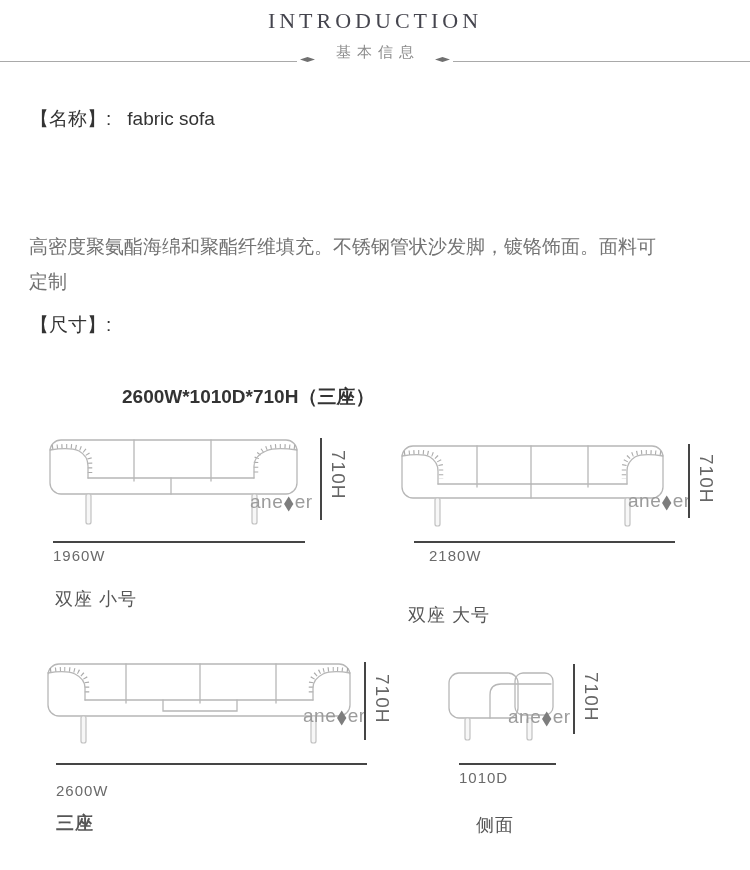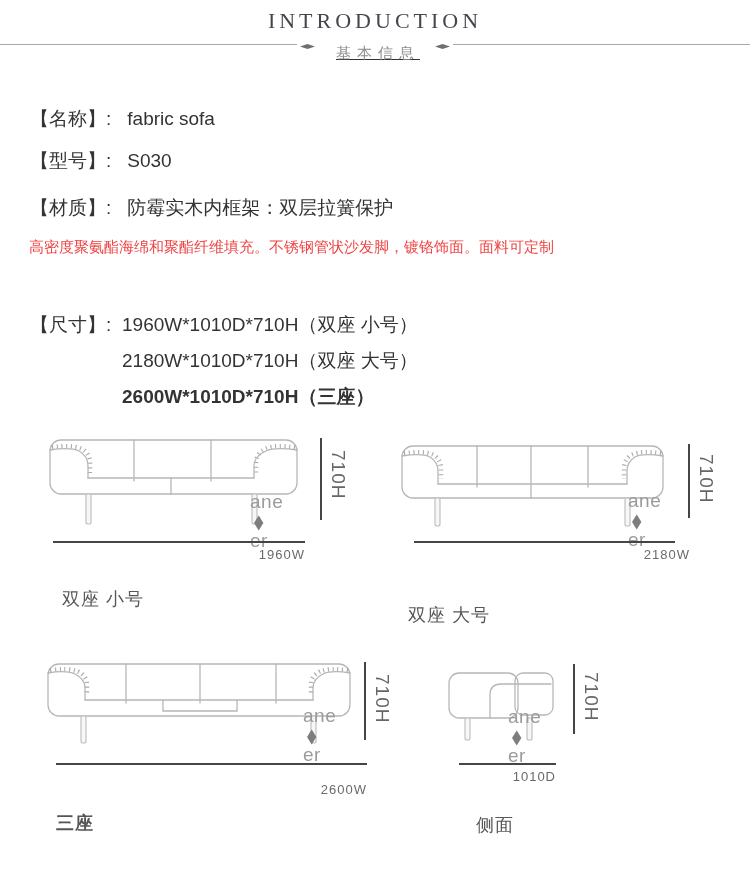--- a/index.html
+++ b/index.html
@@ -3,42 +3,42 @@
 <meta charset="utf-8">
 <style>
   html,body{margin:0;padding:0;background:#fff;}
   .page{position:relative;width:750px;height:870px;background:#ffffff;overflow:hidden;
         font-family:"Liberation Sans","DejaVu Sans",sans-serif;color:#333;}
   
   .title{position:absolute;top:8px;left:0;right:0;text-align:center;
          font-family:"Liberation Serif","DejaVu Serif",serif;
          font-size:22px;letter-spacing:4px;color:#45454e;}
   .subtitle-row{position:absolute;top:44px;left:0;right:0;height:18px;
-                display:flex;align-items:flex-start;text-decoration:underline;}
+                display:flex;align-items:flex-end;}
   .sub-line{flex:1 1 auto;height:1px;background:#a9a9a9;}
   .sub-diamond{width:15px;height:5px;background:#707070;margin:0 3px;
                clip-path:polygon(0 50%,50% 0,100% 50%,50% 100%);}
   .subtitle-text{font-size:15px;color:#8c8c8c;letter-spacing:6px;
                  margin-left:18px;margin-right:12px;white-space:nowrap;}
   
   .info-row{position:absolute;left:30px;font-size:19px;color:#333;white-space:nowrap;}
   .info-row .lbl{margin-right:16px;}
-  .para{position:absolute;left:29px;width:642px;font-size:15px;line-height:35px;color:#ef4444;}
+  .para{position:absolute;left:29px;width:642px;font-size:19px;line-height:35px;color:#737373;}
   .size-line{position:absolute;left:122px;font-size:19px;color:#333;white-space:nowrap;}
   
   .figure{position:absolute;}
   .figure svg{position:absolute;display:block;}
   .vline{position:absolute;width:1.5px;background:#454545;}
   .hlabel{position:absolute;writing-mode:vertical-rl;font-size:19px;color:#666;
           letter-spacing:1px;white-space:nowrap;}
   .wline{position:absolute;height:1.5px;background:#454545;}
-  .wlabel{position:absolute;text-align:right;font-size:13px;color:#6a6a6a;letter-spacing:1px;}
+  .wlabel{position:absolute;text-align:left;font-size:15px;color:#6a6a6a;letter-spacing:1px;}
   .caption{position:absolute;font-size:18px;color:#565656;letter-spacing:1px;white-space:nowrap;}
   .watermark{position:absolute;font-size:19px;color:#9b9b9b;letter-spacing:0.5px;
-             white-space:nowrap;display:flex;flex-direction:column;}
+             white-space:nowrap;display:flex;align-items:center;}
   .leaf{display:inline-block;color:#7d7d7d;font-size:17px;line-height:1;
         transform:scaleX(.72) scaleY(1.15);margin:0 -1px;}
   .sofa-stroke{fill:none;stroke:#b7b7b7;stroke-width:1.3;stroke-linecap:round;}
   .stitch{fill:none;stroke:#9c9c9c;stroke-width:4.5;stroke-dasharray:1.1 3.6;opacity:.85;}
   .leg{fill:#f7f7f7;stroke:#c1c1c1;stroke-width:1.2;}
 </style>
 </head>
 <body>
 
 <div class="page">
@@ -48,33 +48,25 @@
     <div class="sub-line"></div>
     <div class="sub-diamond"></div>
     <div class="subtitle-text">基本信息</div>
     <div class="sub-diamond"></div>
     <div class="sub-line"></div>
   </div>
 
   <div class="info-row" style="top:106px;">
     <span class="lbl">【名称】:</span><span>fabric sofa</span>
   </div>
-  <div class="info-row" style="top:148px;">
-    <span class="lbl">【型号】:</span><span>S030</span>
-  </div>
-  <div class="info-row" style="top:195px;">
-    <span class="lbl">【材质】:</span><span>防霉实木内框架：双层拉簧保护</span>
-  </div>
   <div class="para" style="top:229px;">高密度聚氨酯海绵和聚酯纤维填充。不锈钢管状沙发脚，镀铬饰面。面料可定制</div>
 
   <div class="info-row" style="top:312px;">
     <span class="lbl">【尺寸】:</span>
   </div>
-  <div class="size-line" style="top:312px;">1960W*1010D*710H（双座 小号）</div>
-  <div class="size-line" style="top:348px;">2180W*1010D*710H（双座 大号）</div>
   <div class="size-line" style="top:384px;font-weight:bold;">2600W*1010D*710H（三座）</div>
 
   <div class="figure" style="left:40px;top:436px;width:322px;height:172px;">
     <svg width="300" height="92" viewBox="0 0 300 92">
       <rect class="sofa-stroke" x="10" y="4" width="247" height="54" rx="11"></rect>
       <path class="stitch" d="M12,11.5 Q31,8.5 41,12.5 Q50,17 50,27 L50,37"></path>
       <path class="stitch" d="M255,11.5 Q236,8.5 226,12.5 Q216,17 216,27 L216,37"></path>
       <path class="sofa-stroke" d="M10,14 Q30,11 39,15 Q48,20 48,30 L48,42"></path>
       <path class="sofa-stroke" d="M257,14 Q235,11 226,15 Q214,20 214,30 L214,42"></path>
       <path class="sofa-stroke" d="M94,4 L94,42 M94,42 l0,3"></path>
@@ -86,21 +78,21 @@
     </svg>
     <div class="watermark" style="left:210px;top:55px;">
       <span>ane</span>
         <span class="leaf">◆</span>
         <span>er</span>
     </div>
     <div class="vline" style="left:280px;top:2px;height:82px;"></div>
     <div class="hlabel" style="left:287px;top:14px;">710H</div>
     <div class="wline" style="left:13px;top:105px;width:252px;"></div>
     <div class="wlabel" style="left:13px;top:111px;width:252px;">1960W</div>
-    <div class="caption" style="left:22px;top:151px;">双座 小号</div>
+    <div class="caption" style="left:15px;top:151px;">双座 小号</div>
   </div>
 
   <div class="figure" style="left:398px;top:440px;width:312px;height:168px;">
     <svg width="272" height="88" viewBox="0 0 272 88">
       <rect class="sofa-stroke" x="4" y="6" width="261" height="52" rx="11"></rect>
       <path class="stitch" d="M6,13.5 Q25,10.5 35,14.5 Q43,19 43,29 L43,39"></path>
       <path class="stitch" d="M263,13.5 Q244,10.5 234,14.5 Q226,19 226,29 L226,39"></path>
       <path class="sofa-stroke" d="M4,16 Q24,13 32,17 Q40,22 40,31 L40,44"></path>
       <path class="sofa-stroke" d="M265,16 Q245,13 237,17 Q229,22 229,31 L229,44"></path>
       <path class="sofa-stroke" d="M79,6 L79,44 M79,44 l0,3"></path>

